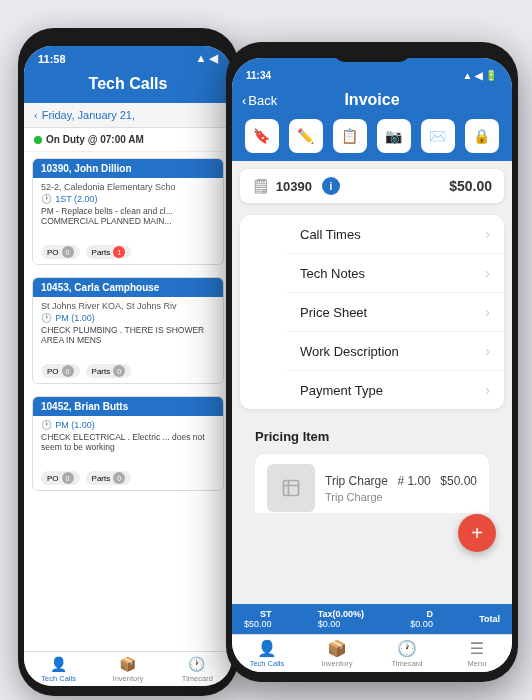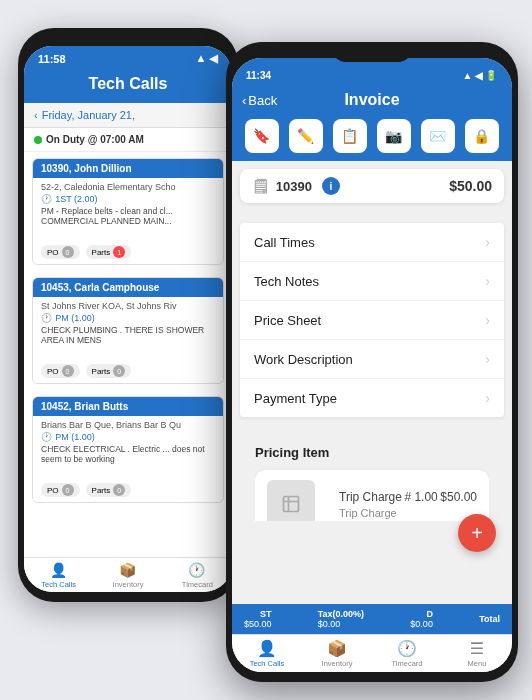--- a/index.html
+++ b/index.html
@@ -14,21 +14,21 @@
       overflow: hidden;
       position: relative;
     }
 
     
     .phone-back {
       position: absolute;
       left: 18px;
       top: 28px;
       width: 220px;
-      height: 574px;
+      height: 668px;
       background: #1a1a1a;
       border-radius: 36px;
       box-shadow: 0 8px 32px rgba(0,0,0,0.35);
       z-index: 1;
       overflow: hidden;
     }
     .phone-back-screen {
       position: absolute;
       top: 18px;
       left: 6px;
@@ -278,25 +278,26 @@
       color: #fff;
       font-size: 10px;
       display: flex;
       align-items: center;
       justify-content: center;
       margin-left: 4px;
       font-weight: 700;
     }
     .menu-list {
       background: #fff;
-      margin: 12px 8px;
-      border-radius: 4px;
+      margin: 4px 8px;
+      border-radius: 10px;
       overflow: hidden;
       box-shadow: 0 1px 4px rgba(0,0,0,0.08);
       flex-shrink: 0;
+      padding-left: 46px;
     }
     .menu-item {
       display: flex;
       justify-content: space-between;
       align-items: center;
       padding: 11px 14px;
       border-bottom: 1px solid #f0f0f0;
       font-size: 13px;
       color: #222;
     }
@@ -312,21 +313,21 @@
       font-weight: 700;
       color: #222;
       margin-bottom: 6px;
     }
     .pricing-card {
       background: #fff;
       border-radius: 10px;
       padding: 10px 12px;
       display: flex;
       align-items: center;
-      gap: 24px;
+      gap: 10px;
       box-shadow: 0 1px 4px rgba(0,0,0,0.08);
     }
     .pricing-thumb {
       width: 48px;
       height: 48px;
       background: #e0e0e0;
       border-radius: 6px;
       display: flex;
       align-items: center;
       justify-content: center;
@@ -445,21 +446,20 @@
         <div class="badge">PO <span class="badge-num zero">0</span></div>
         <div class="badge">Parts <span class="badge-num zero">0</span></div>
       </div>
     </div>
 
     <div class="job-card">
       <div class="job-card-header">
         <span>10452, Brian Butts</span>
       </div>
       <div class="job-card-body">
-        <div class="loc">Brians Bar B Que, Brians Bar B Qu</div>
         <div class="time">🕐 <span>PM (1.00)</span></div>
         <div class="desc">CHECK ELECTRICAL . Electric ... does not seem to be working</div>
       </div>
       <div class="job-footer">
         <div class="badge">PO <span class="badge-num zero">0</span></div>
         <div class="badge">Parts <span class="badge-num zero">0</span></div>
       </div>
     </div>
 
     <div style="flex:1"></div>

